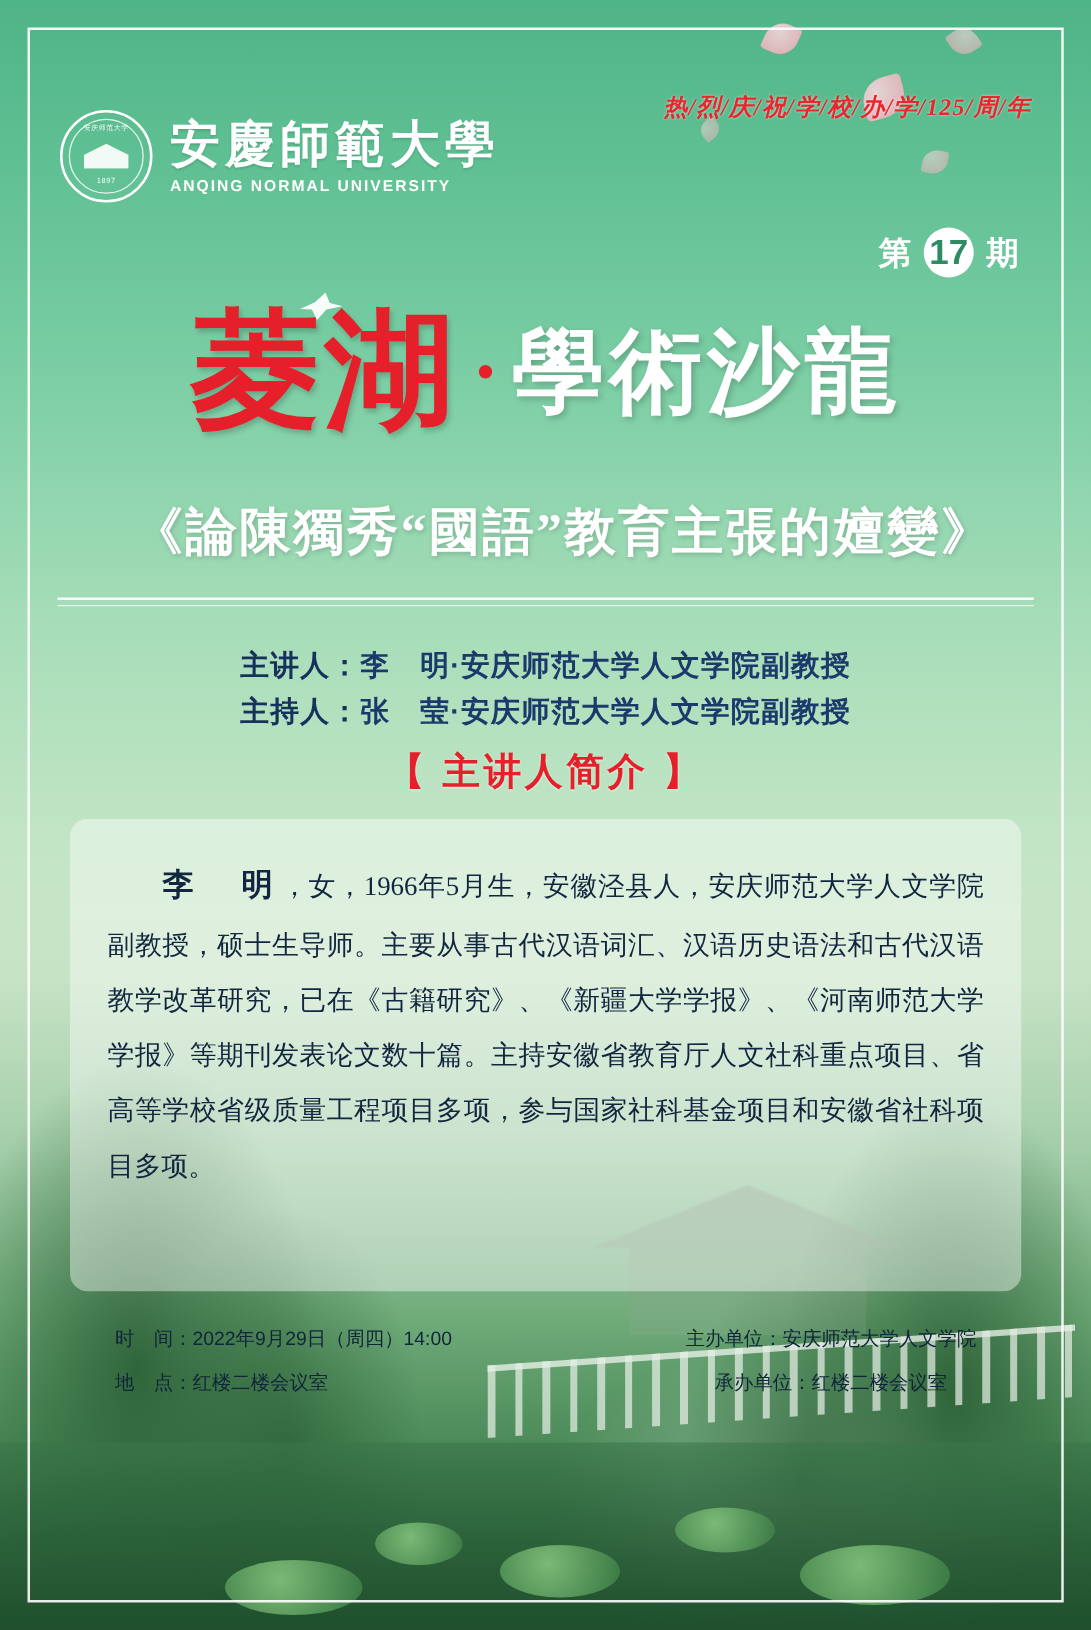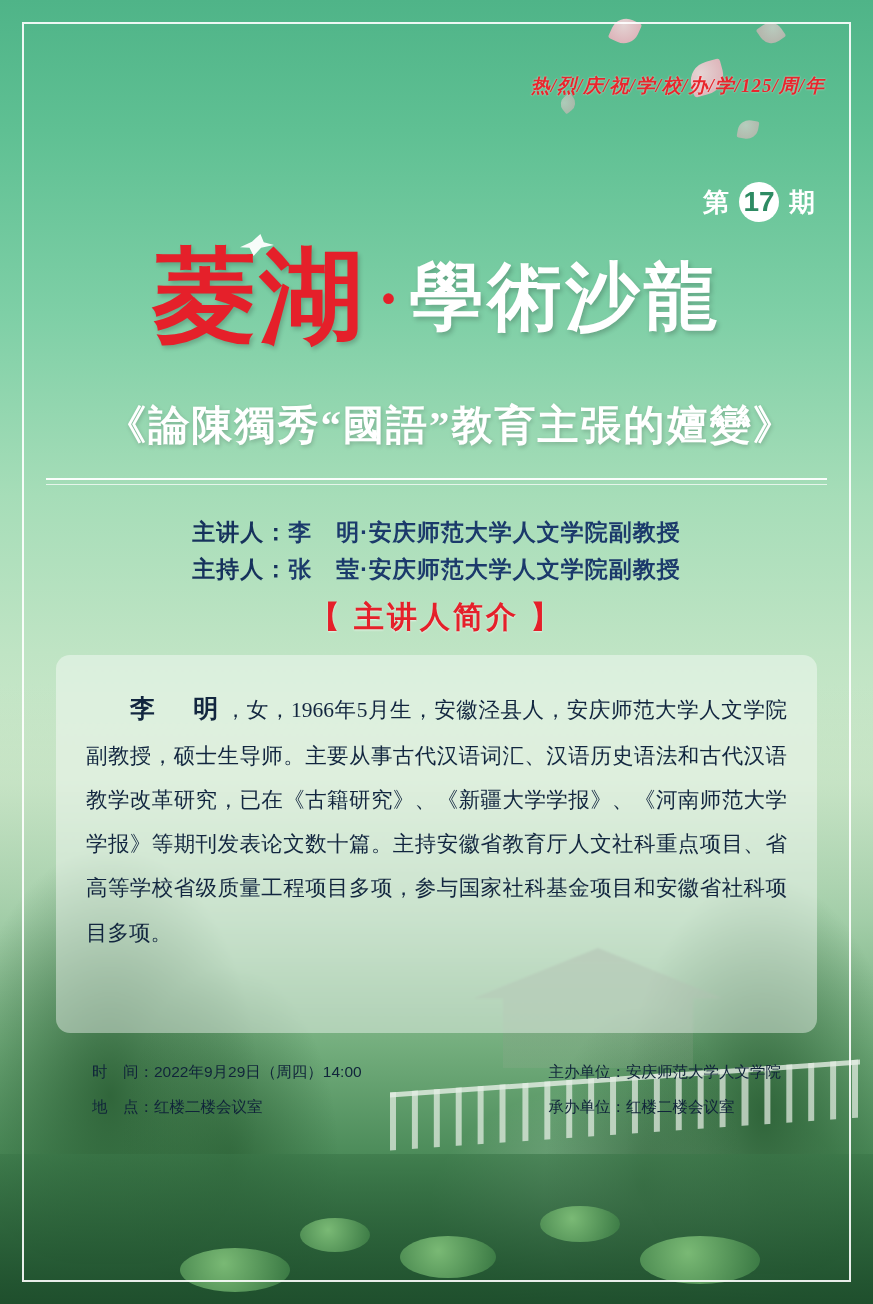--- a/index.html
+++ b/index.html
@@ -221,21 +221,21 @@
   }
 
   
   .footer {
     position: absolute; left: 92px; right: 92px; top: 1055px;
     display: flex; justify-content: space-between;
     font-family: "Liberation Sans", sans-serif;
     gap: 28px;
   }
   .fcol { font-size: 15.5px; color: #10243a; line-height: 2.25; }
-  .fcol.right { text-align: left; }
+  .fcol.right { text-align: center; }
 </style>
 </head>
 <body>
 
 <div class="poster">
 
   <div class="scene">
     <div class="tree l1"></div>
     <div class="tree l2"></div>
     <div class="tree r1"></div>
@@ -253,20 +253,31 @@
   <div class="petal" style="left:612px;top:18px;width:26px;height:26px;transform:rotate(25deg);"></div>
   <div class="petal" style="left:690px;top:62px;width:34px;height:32px;transform:rotate(-15deg);"></div>
   <div class="petal" style="left:760px;top:22px;width:22px;height:22px;transform:rotate(55deg);opacity:.6;"></div>
   <div class="petal" style="left:738px;top:120px;width:20px;height:19px;transform:rotate(10deg);opacity:.55;"></div>
   <div class="petal" style="left:560px;top:96px;width:16px;height:15px;transform:rotate(-40deg);opacity:.5;"></div>
 
   <div class="frame"></div>
 
   <div class="anniversary">热/烈/庆/祝/学/校/办/学/125/周/年</div>
 
+  <div class="logo-wrap">
+    <div class="seal">
+      <div class="seal-arc">安庆师范大学</div>
+      <div class="seal-bldg"></div>
+      <div class="seal-year">1897</div>
+    </div>
+    <div>
+      <div class="uni-cn">安慶師範大學</div>
+      <div class="uni-en">ANQING NORMAL UNIVERSITY</div>
+    </div>
+  </div>
 
   <div class="issue">
     <span>第</span>
     <span class="issue-num">17</span>
     <span>期</span>
   </div>
 
   <div class="title-main">
     <span class="dove"></span>
     <span class="t-red">菱湖</span>

